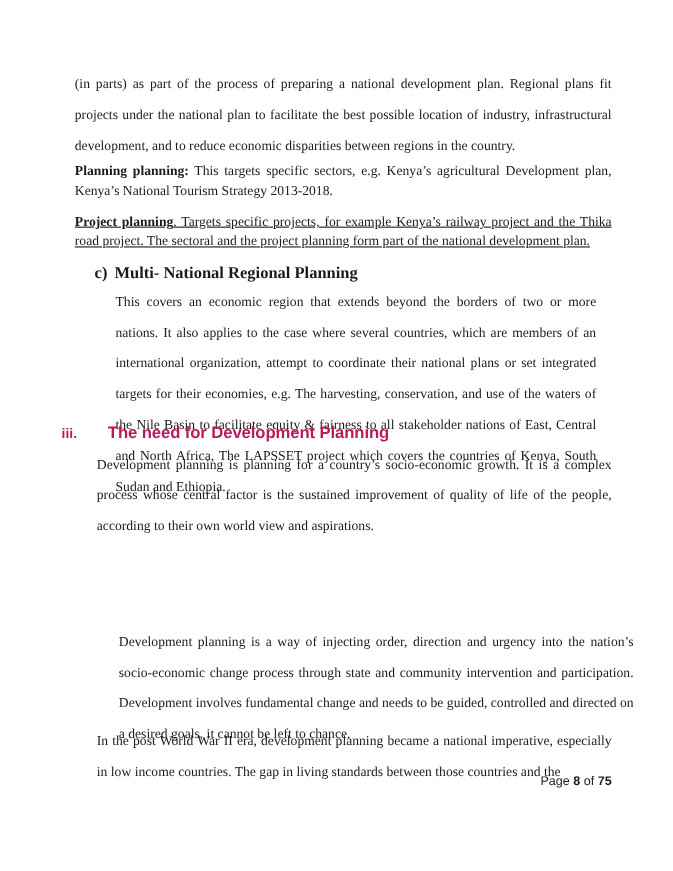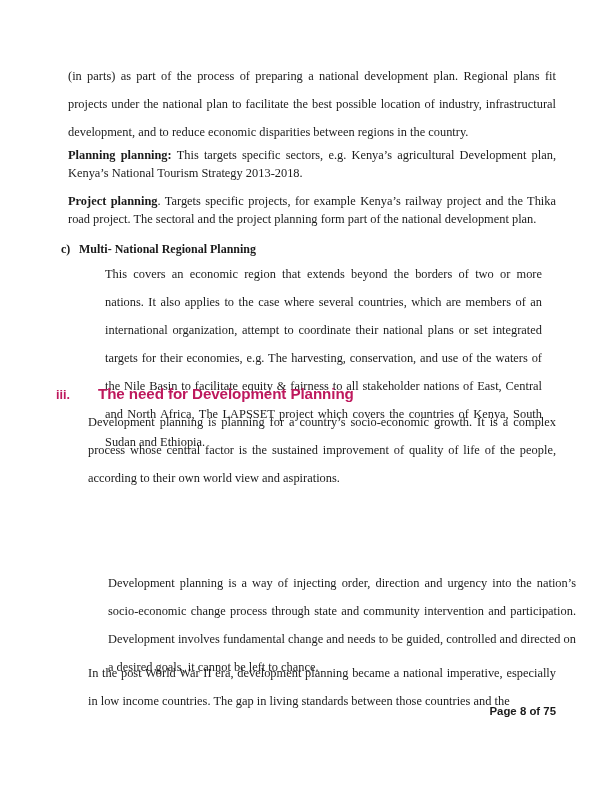--- a/index.html
+++ b/index.html
@@ -55,24 +55,24 @@
   }
 
   
   .lead {
     font-weight: bold;
   }
 
   
   .list-item-c {
     position: absolute;
-    left: 61px;
+    left: 86px;
     top: 240px;
     width: 470px;
-    font-size: 12px;
+    font-size: 15px;
     line-height: 18px;
     font-weight: bold;
     white-space: nowrap;
   }
   .list-item-c .marker {
     display: inline-block;
     width: 18px;
   }
   .list-item-c .label {
     display: inline-block;
@@ -107,32 +107,32 @@
     position: absolute;
     left: 68px;
     top: 705px;
     width: 488px;
     text-align: right;
     font-family: "Liberation Sans", "DejaVu Sans", sans-serif;
     font-size: 11.4px;
     color: #1b1b1b;
   }
   .footer .b { font-weight: bold; }
-  .footer .w { font-weight: bold; }
+  .footer .w { font-weight: normal; }
 </style>
 </head>
 <body>
 
 <div class="page">
 
   <p class="para loose col-main" style="top:62px;">(in parts) as part of the process of preparing a national development plan.  Regional plans fit projects under the national plan to facilitate the best possible location of industry, infrastructural development, and to reduce economic disparities between regions in the country.</p>
 
   <p class="para tight col-main" style="top:146px;"><span class="lead">Planning planning:</span><span> This targets specific sectors, e.g. Kenya’s agricultural Development plan, Kenya’s National Tourism Strategy 2013-2018.</span></p>
 
-  <p class="para tight col-main" style="top:192px;"><span class="lead">Project planning</span><span>. Targets specific projects, for example Kenya’s railway project and the Thika road project.  The sectoral and the project planning form part of the national development plan.</span></p>
+  <p class="para tight col-main" style="top:192px;text-decoration:underline;"><span class="lead">Project planning</span><span>. Targets specific projects, for example Kenya’s railway project and the Thika road project.  The sectoral and the project planning form part of the national development plan.</span></p>
 
   <div class="list-item-c"><span class="marker">c)</span><span class="label">Multi- National Regional Planning</span></div>
 
   <p class="para loose col-indent" style="top:260px;">This covers an economic region that extends beyond the borders of two or more nations. It also applies to the case where several countries, which are members of an international organization, attempt to coordinate their national plans or set integrated targets for their economies, e.g. The harvesting, conservation, and use of the waters of the Nile Basin to facilitate equity &amp; fairness to all stakeholder nations of East, Central and North Africa, The LAPSSET project which covers the countries of Kenya, South Sudan and Ethiopia.</p>
 
   <div class="heading-roman"><span class="num">iii.</span><span class="title">The need for Development Planning</span></div>
 
   <p class="para loose col-sub" style="top:408px;">Development planning is planning for a country’s socio-economic growth. It is a complex process whose central factor is the sustained improvement of quality of life of the people, according to their own world view and aspirations.</p>
 
 

